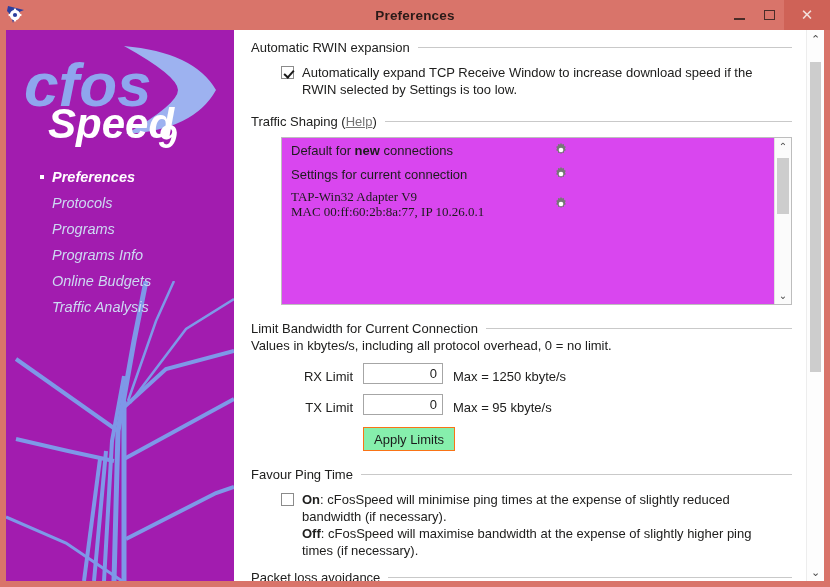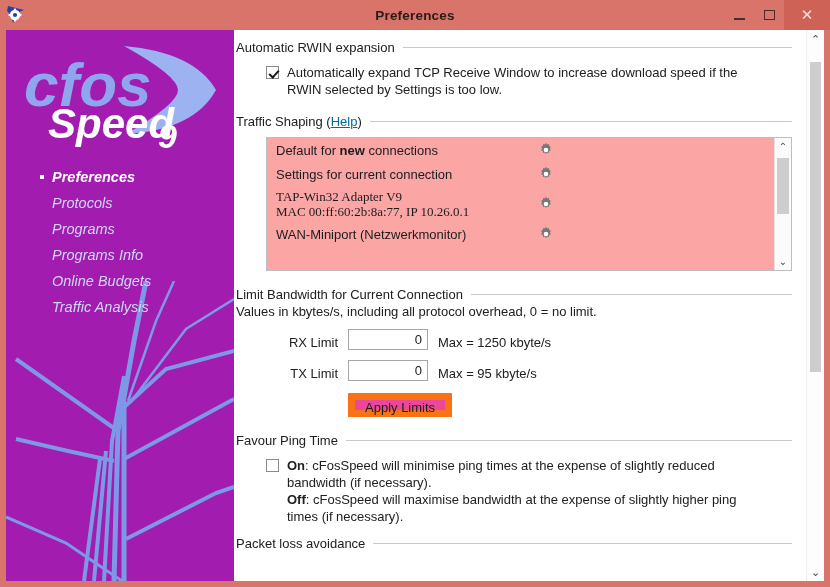--- a/index.html
+++ b/index.html
@@ -141,42 +141,43 @@
   
   .content-wrap {
     flex: 1 1 auto;
     background: #ffffff;
     display: flex;
     min-width: 0;
     position: relative;
   }
   .content {
     flex: 1 1 auto;
-    padding: 10px 14px 0 2px;
+    padding: 10px 14px 0 8px;
     overflow: hidden;
     min-width: 0;
+    margin-left: 9px;
   }
 
   
   .grouphdr {
     display: flex;
     align-items: center;
     font-size: 13px;
     color: #20201f;
     margin-bottom: 2px;
     white-space: nowrap;
   }
   .grouphdr .lbl { padding-right: 8px; }
   .grouphdr .rule {
     flex: 1 1 auto;
     height: 1px;
     background: #c9c9c9;
   }
   .helplink {
-    color: #0369a1;
+    color: #737373;
     text-decoration: underline;
   }
 
   .subnote {
     font-size: 13px;
     color: #20201f;
     margin-top: 1px;
   }
 
   
@@ -207,22 +208,22 @@
     color: #20201f;
     line-height: 17px;
     max-width: 470px;
   }
   .cbtext b { font-weight: bold; }
 
   
   .listbox {
     margin: 8px 0 0 30px;
     border: 1px solid #bdbdbd;
-    background: #fca5a5;
-    height: 134px;
+    background: #d946ef;
+    height: 168px;
     display: flex;
     overflow: hidden;
     justify-content: center;
   }
   .listitems {
     flex: 1 1 auto;
     min-width: 0;
   }
   .litem {
     display: flex;
@@ -285,22 +286,22 @@
   }
   .limitrow .maxtxt { padding-left: 10px; }
 
   .applybtn {
     margin: 12px 0 0 112px;
     height: 24px;
     padding: 0 10px;
     font-family: "Liberation Sans", sans-serif;
     font-size: 13px;
     color: #1b1b1b;
-    background: #ec4899;
-    border: 7px solid #f97316;
+    background: #86efac;
+    border: 1px solid #f97316;
     cursor: default;
   }
 
   .sec-gap { height: 16px; }
   .sec-gap-sm { height: 11px; }
 
   
   .mainscroll {
     flex: 0 0 18px;
     width: 18px;
@@ -446,27 +447,20 @@
                 <span>TAP-Win32 Adapter V9</span><br>
                 <span>MAC 00:ff:60:2b:8a:77, IP 10.26.0.1</span>
               </span>
               <svg class="gear" viewBox="0 0 16 16">
                 <path fill="#777777" d="M8 0.8l1 1.6 1.9-.5.2 2 1.8.9-1 1.7 1 1.7-1.8.9-.2 2-1.9-.5-1 1.6-1-1.6-1.9.5-.2-2-1.8-.9 1-1.7-1-1.7 1.8-.9.2-2 1.9.5z"></path>
                 <circle cx="8" cy="8" r="2.3" fill="#ffffff"></circle>
               </svg>
             </div>
 
 
-            <div class="litem">
-              <span class="ltxt">WAN-Miniport (Netzwerkmonitor)</span>
-              <svg class="gear" viewBox="0 0 16 16">
-                <path fill="#777777" d="M8 0.8l1 1.6 1.9-.5.2 2 1.8.9-1 1.7 1 1.7-1.8.9-.2 2-1.9-.5-1 1.6-1-1.6-1.9.5-.2-2-1.8-.9 1-1.7-1-1.7 1.8-.9.2-2 1.9.5z"></path>
-                <circle cx="8" cy="8" r="2.3" fill="#ffffff"></circle>
-              </svg>
-            </div>
 
           </div>
 
           <div class="lscroll">
             <div class="sb-arrow">⌃</div>
             <div class="sb-thumb" style="top:20px;height:56px;"></div>
             <div class="sb-arrow" style="position:absolute;bottom:0;left:0;right:0;">⌄</div>
           </div>
         </div>
 

